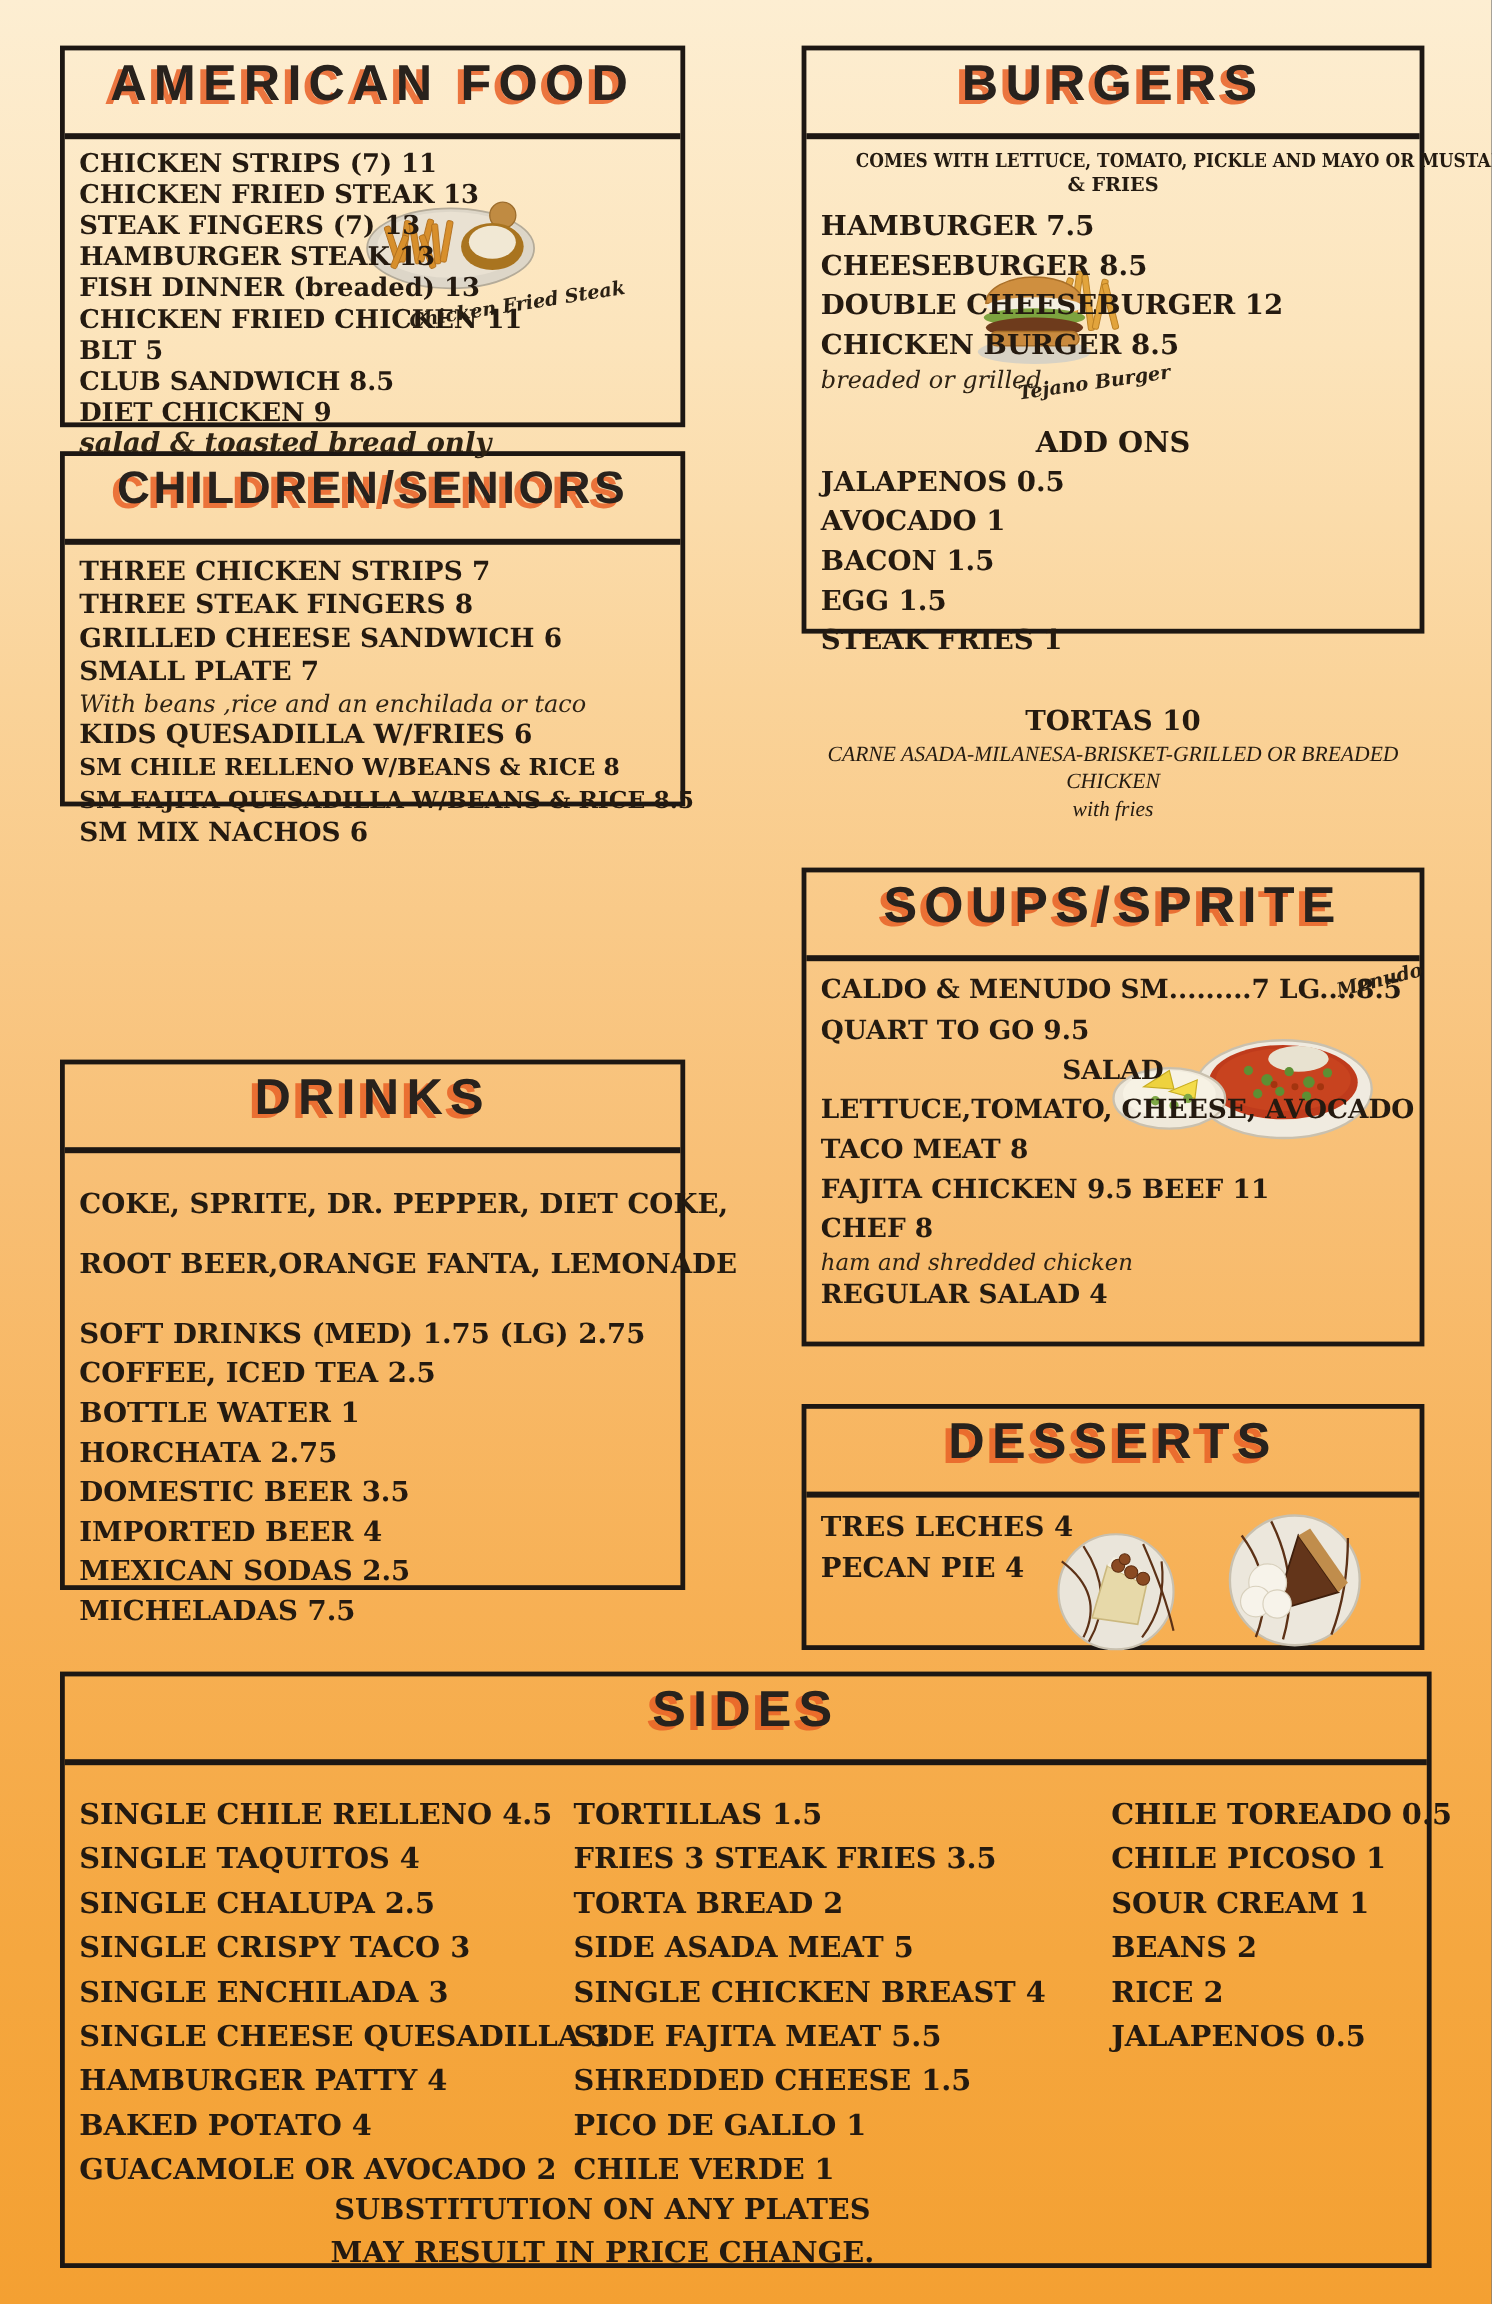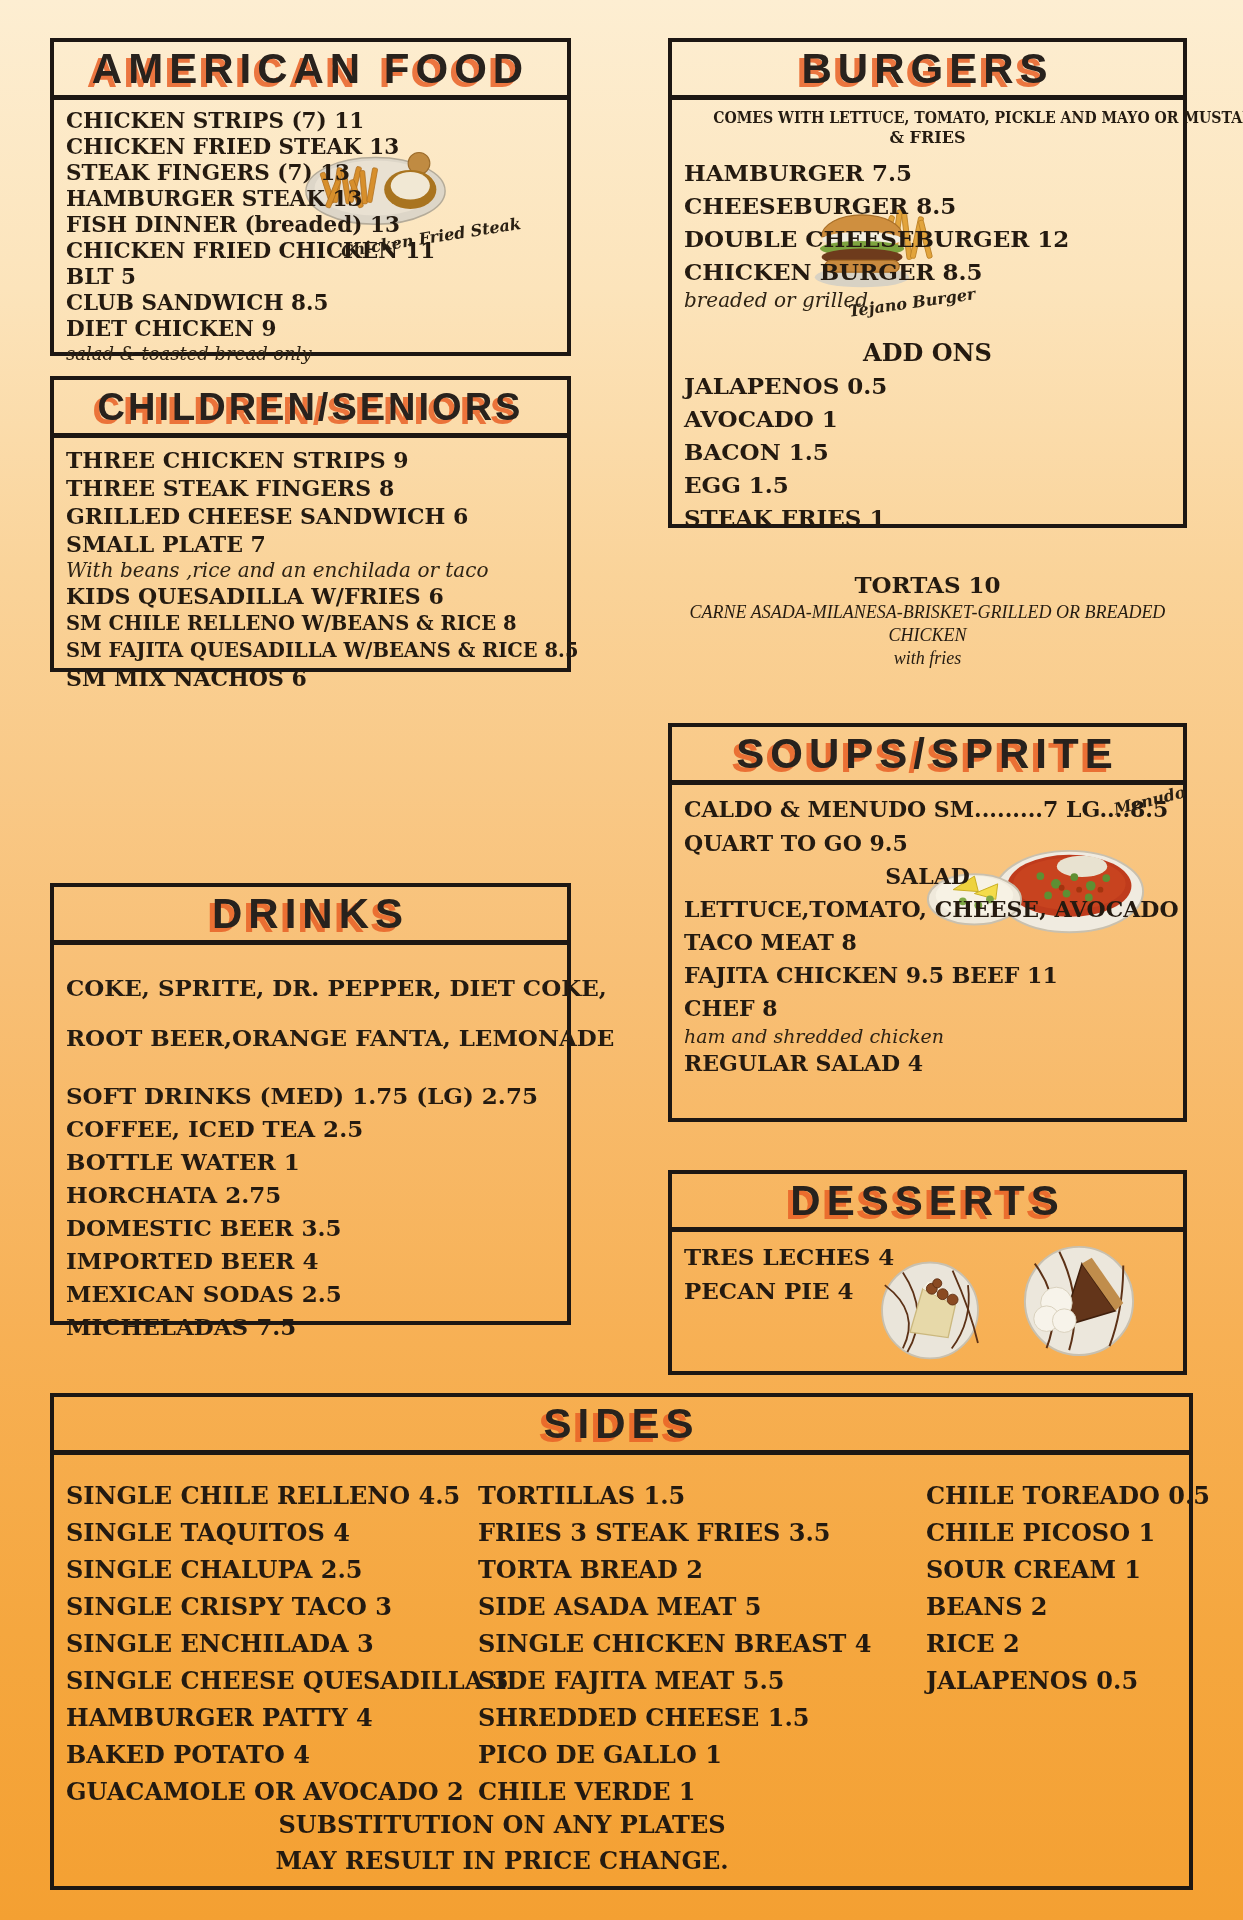--- a/index.html
+++ b/index.html
@@ -7,34 +7,34 @@
     position:relative;width:1243px;height:1920px;overflow:hidden;
     background:linear-gradient(180deg,#fdeed2 0%,#fce4bb 15%,#fad399 30%,#f8c077 50%,#f7b054 70%,#f5a73f 85%,#f4a032 100%);
     font-family:"DejaVu Serif",serif;color:#241b11;
   }
   .box{position:absolute;border:4px solid #1d1713;box-sizing:border-box;}
   .bt{
     display:block;margin:0;text-align:center;
     font-family:"Liberation Sans",sans-serif;font-weight:700;
     font-size:42px;line-height:46px;letter-spacing:6px;color:#28221d;
     text-shadow:-5px 4px 0 rgba(232,96,38,0.85);
-    padding:4px 0 3px;border-bottom:5px solid #1d1713;
+    padding:4px 0 19px;border-bottom:5px solid #1d1713;
   }
   .bt-sm{font-size:38px;letter-spacing:3px;}
   .bd{position:relative;padding:8px 12px;height:100%;box-sizing:border-box;}
   .it{font-family:"DejaVu Serif",serif;font-weight:700;color:#241a10;white-space:nowrap;position:relative;z-index:2;}
   .note{font-family:"DejaVu Serif",serif;font-style:italic;font-weight:400;color:#2e2314;position:relative;z-index:2;}
   .ctr{text-align:center;}
   .cond{transform:scaleX(0.88);transform-origin:left center;}
   .photo{position:absolute;z-index:1;}
   .cap{position:absolute;z-index:3;font-family:"DejaVu Serif",serif;font-style:italic;font-weight:700;font-size:16px;color:#2a2013;white-space:nowrap;}
 
   
   .s-american .it{font-size:21.5px;line-height:26px;}
-  .s-american .note{font-size:18px;line-height:23px;}
+  .s-american .note{font-size:23px;line-height:23px;font-weight:bold;}
   .s-burgers .it{font-size:23px;line-height:33px;}
   .s-burgers .sub{font-family:"DejaVu Serif",serif;font-weight:700;font-size:16px;line-height:20px;text-align:center;white-space:nowrap;}
   .s-burgers .note{font-size:20px;line-height:24px;}
   .s-burgers .addons-title{margin-top:24px;font-size:24px;}
   .s-burgers .tortas-title{margin-top:34px;font-size:23px;}
   .s-burgers .tortas-desc{font-family:"Liberation Serif",serif;font-style:italic;font-size:18px;line-height:23px;text-align:center;}
   .s-children .it{font-size:22px;line-height:28px;}
   .s-children .it.sm{font-size:19.5px;line-height:27px;}
   .s-children .note{font-size:20px;line-height:24px;}
   .s-soups .it{font-size:22px;line-height:33px;}
@@ -120,21 +120,21 @@
       <div class="tortas-desc">CARNE ASADA-MILANESA-BRISKET-GRILLED OR BREADED</div>
       <div class="tortas-desc">CHICKEN</div>
       <div class="tortas-desc">with fries</div>
       <div class="cap" style="left:176px;top:193px;transform:rotate(-8deg);">Tejano Burger</div>
     </div>
   </section>
 
   <section class="box s-children" style="left:50px;top:376px;width:521px;height:296px;">
     <h2 class="bt bt-sm">CHILDREN/SENIORS</h2>
     <div class="bd">
-      <div class="it">THREE CHICKEN STRIPS  9</div>
+      <div class="it">THREE CHICKEN STRIPS  7</div>
       <div class="it">THREE STEAK FINGERS  8</div>
       <div class="it">GRILLED CHEESE SANDWICH 6</div>
       <div class="it">SMALL PLATE  7</div>
       <div class="note">With beans ,rice and an enchilada or taco</div>
       <div class="it">KIDS QUESADILLA  W/FRIES 6</div>
       <div class="it sm">SM  CHILE  RELLENO  W/BEANS &amp; RICE 8</div>
       <div class="it sm">SM  FAJITA QUESADILLA  W/BEANS &amp; RICE 8.5</div>
       <div class="it">SM MIX NACHOS 6</div>
     </div>
   </section>

